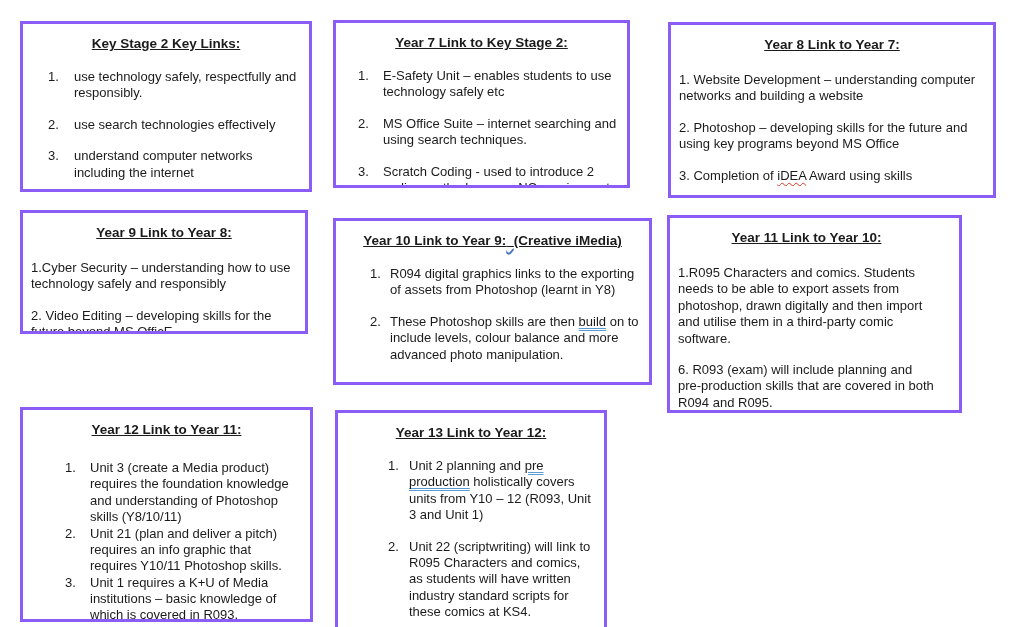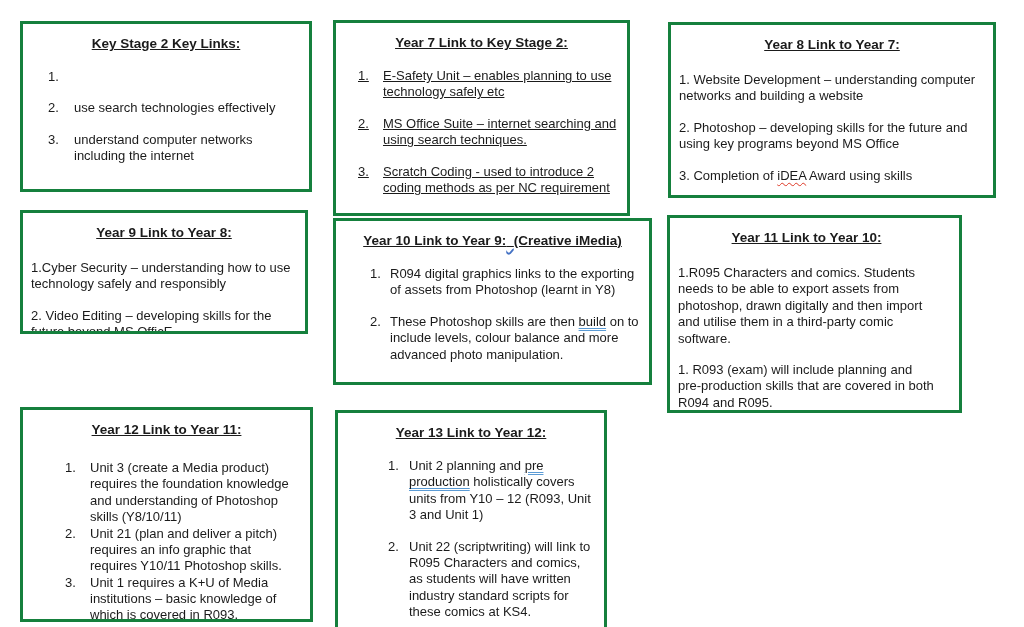--- a/index.html
+++ b/index.html
@@ -12,21 +12,21 @@
     width: 1024px;
     height: 627px;
     background: #ffffff;
     font-family: "Liberation Sans", "DejaVu Sans", sans-serif;
     color: #1b1b1b;
     overflow: hidden;
   }
   .box {
     position: absolute;
     box-sizing: border-box;
-    border: 3px solid #15803d;
+    border: 3px solid #8b5cf6;
     background: #ffffff;
     padding: 7px 10px 6px 10px;
     font-size: 13px;
     line-height: 1.26;
     overflow: hidden;
   }
   .box-title {
     text-align: center;
     font-weight: bold;
     text-decoration: underline;
@@ -38,21 +38,21 @@
     display: flex;
     margin-bottom: 15px;
   }
   .num { flex: 0 0 auto; }
   .txt { flex: 1 1 auto; }
   .para { margin-bottom: 15px; }
   .item:last-child, .para:last-child { margin-bottom: 0; }
 
   
   .b1 { left: 20px;  top: 21px;  width: 292px; height: 171px; }
-  .b2 { left: 333px; top: 20px;  width: 297px; height: 196px; text-decoration: underline; }
+  .b2 { left: 333px; top: 20px;  width: 297px; height: 168px; }
   .b3 { left: 668px; top: 22px;  width: 328px; height: 176px; padding-left: 8px; padding-right: 8px; }
   .b4 { left: 20px;  top: 210px; width: 288px; height: 124px; padding-left: 8px; padding-right: 8px; }
   .b5 { left: 333px; top: 218px; width: 319px; height: 167px; }
   .b6 { left: 667px; top: 215px; width: 295px; height: 198px; padding-left: 8px; padding-right: 24px; }
   .b7 { left: 20px;  top: 407px; width: 293px; height: 215px; }
   .b8 { left: 335px; top: 410px; width: 272px; height: 220px; }
 
   
   .b1 .item { padding-left: 15px; } .b1 .num { width: 26px; }
   .b2 .item { padding-left: 12px; } .b2 .num { width: 25px; }
@@ -88,37 +88,38 @@
 </style>
 </head>
 <body>
 
 <div id="page">
   <div class="box b1">
     <div class="box-title"><span>Key Stage 2 Key Links:</span></div>
     <div class="box-body">
         <div class="item">
           <span class="num">1.</span>
+          <span class="txt"><span>use technology safely, respectfully and responsibly.</span></span>
         </div>
         <div class="item">
           <span class="num">2.</span>
           <span class="txt"><span>use search technologies effectively</span></span>
         </div>
         <div class="item">
           <span class="num">3.</span>
           <span class="txt"><span>understand computer networks including the internet</span></span>
         </div>
       </div>
   </div>
   <div class="box b2">
     <div class="box-title"><span>Year 7 Link to Key Stage 2:</span></div>
     <div class="box-body">
         <div class="item">
           <span class="num">1.</span>
-          <span class="txt"><span>E-Safety Unit – enables planning to use technology safely etc</span></span>
+          <span class="txt"><span>E-Safety Unit – enables students to use technology safely etc</span></span>
         </div>
         <div class="item">
           <span class="num">2.</span>
           <span class="txt"><span>MS Office Suite – internet searching and using search techniques.</span></span>
         </div>
         <div class="item">
           <span class="num">3.</span>
           <span class="txt"><span>Scratch Coding - used to introduce 2 coding methods as per NC requirement</span></span>
         </div>
       </div>
@@ -149,21 +150,21 @@
         <div class="item">
           <span class="num">2.</span>
           <span class="txt"><span>These Photoshop skills are then </span><span class="blue-underline">build</span><span> on to include levels, colour balance and more advanced photo manipulation.</span></span>
         </div>
       </div>
   </div>
   <div class="box b6">
     <div class="box-title"><span>Year 11 Link to Year 10:</span></div>
     <div class="box-body">
         <div class="para"><span class="txt"><span>1.R095 Characters and comics. Students needs to be able to export assets from photoshop, drawn digitally and then import and utilise them in a third-party comic software.</span></span></div>
-        <div class="para"><span class="txt"><span>1. R093 (exam) will include planning and pre-production skills that are covered in both R094 and R095.</span></span></div>
+        <div class="para"><span class="txt"><span>6. R093 (exam) will include planning and pre-production skills that are covered in both R094 and R095.</span></span></div>
       </div>
   </div>
   <div class="box b7">
     <div class="box-title"><span>Year 12 Link to Year 11:</span></div>
     <div class="box-body">
         <div class="item">
           <span class="num">1.</span>
           <span class="txt"><span>Unit 3 (create a Media product) requires the foundation knowledge and understanding of Photoshop skills (Y8/10/11)</span></span>
         </div>
         <div class="item">

